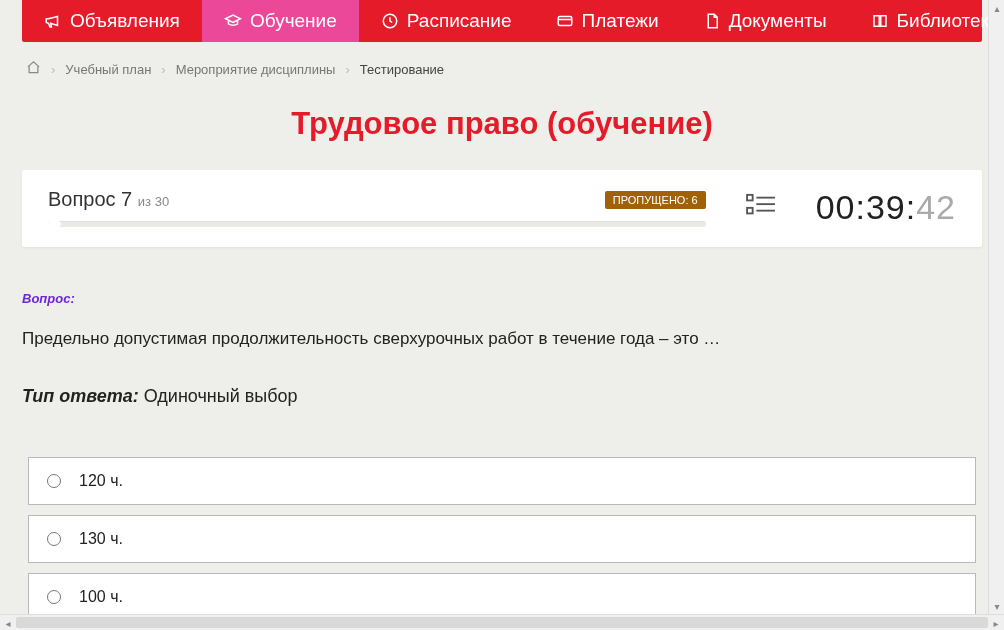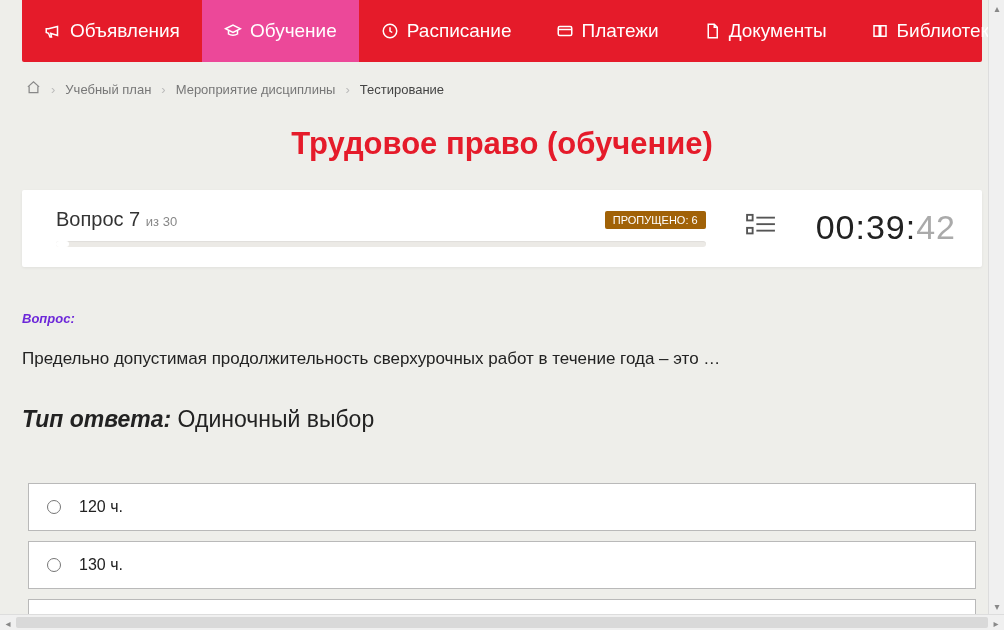--- a/index.html
+++ b/index.html
@@ -14,21 +14,21 @@
   .page-wrap {
     width: 980px;
     margin: 0 auto;
     padding: 0 10px 40px 10px;
   }
   
   .nav {
     background: #e51b2a;
     display: flex;
     align-items: stretch;
-    height: 62px;
+    height: 42px;
     border-radius: 0 0 2px 2px;
   }
   .nav-item {
     display: flex;
     align-items: center;
     gap: 8px;
     padding: 0 22px;
     color: #fff;
     font-size: 19px;
     font-weight: 500;
@@ -62,21 +62,21 @@
     font-size: 31px;
     font-weight: 600;
     margin-bottom: 28px;
   }
 
   
   .qheader {
     background: #fff;
     border-radius: 2px;
     box-shadow: 0 1px 3px rgba(0,0,0,0.06);
-    padding: 18px 26px 20px 34px;
+    padding: 18px 26px 20px 26px;
     display: flex;
     align-items: center;
     gap: 40px;
   }
   .qheader-left { flex: 1; }
   .qnum-line { display:flex; justify-content:space-between; align-items:center; margin-bottom:10px;}
   .qnum { font-size: 20px; color:#333; }
   .qnum .of { font-size:13px; color:#888; font-weight:400;}
   .skipped-badge {
     background:#a16207;
@@ -98,21 +98,21 @@
     color:#222;
     font-weight:400;
     letter-spacing:1px;
   }
   .timer .ms { color:#aaa; }
 
   
   .qbody { margin: 44px 0 0 0; }
   .qlabel { font-size:13px; font-weight:700; font-style:italic; color:#6d28d9; margin-bottom:20px; }
   .qtext { font-size:17px; color:#222; line-height:1.5; margin-bottom:34px;}
-  .atype-line { font-size:23px; color:#222; margin-bottom:50px;}
+  .atype-line { font-size:18px; color:#222; margin-bottom:50px;}
   .atype-line .lbl { font-weight:700; font-style:italic;}
 
   
   .answers { display:flex; flex-direction:column; gap:10px; padding:0 6px;}
   .answer {
     border:1px solid #b9b9b9;
     background:#ffffff;
     padding:14px 18px;
     display:flex;
     align-items:center;

